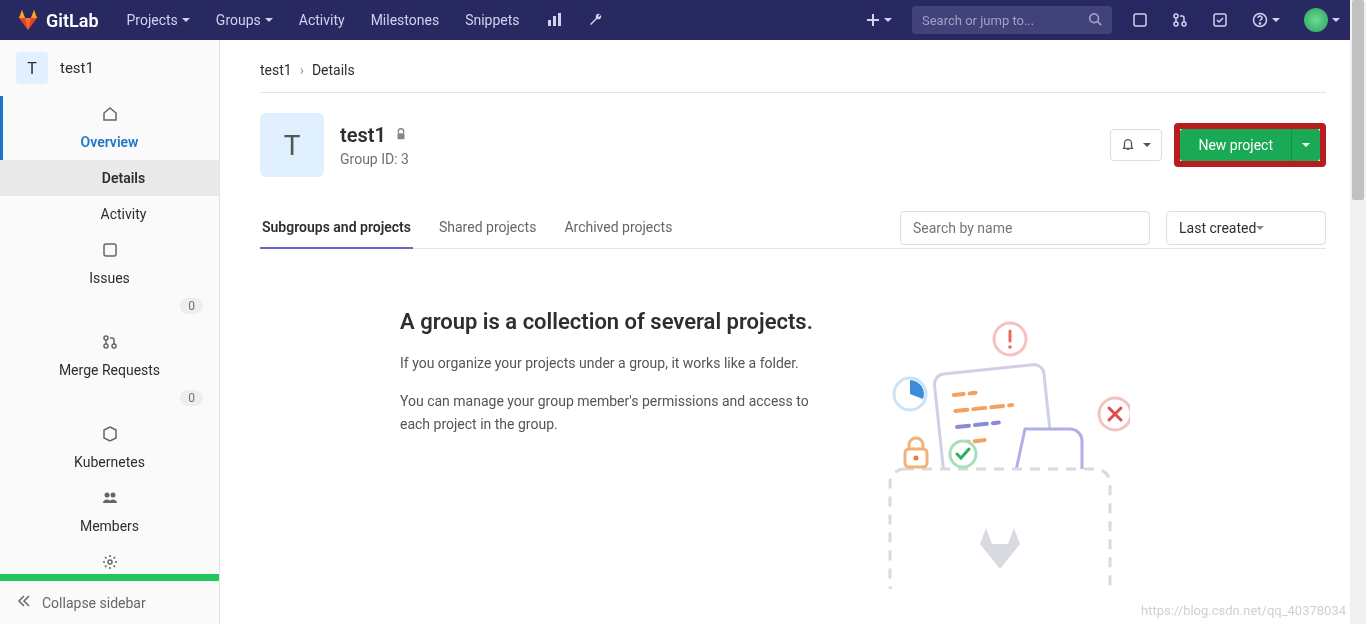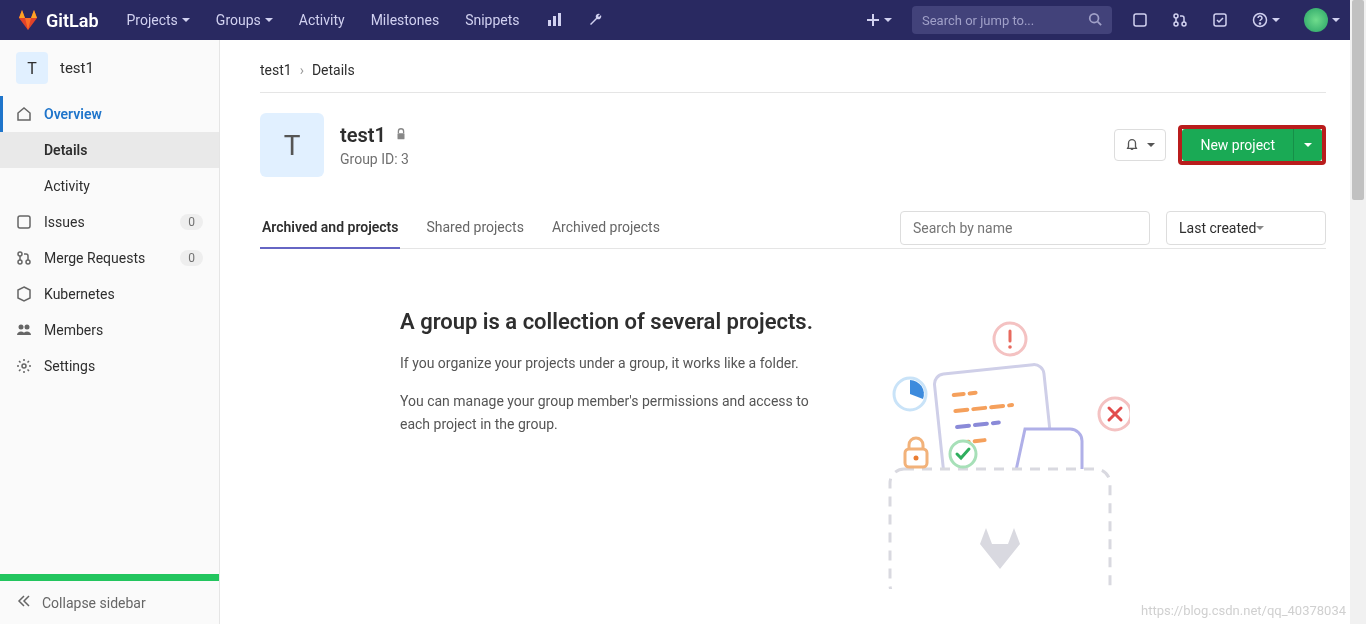--- a/index.html
+++ b/index.html
@@ -21,21 +21,21 @@
 .avatar { width: 24px; height: 24px; border-radius: 50%; background: radial-gradient(circle,#6fdc8c 0%,#3cb371 70%); display: inline-block; }
 .caret-down { width:0; height:0; border-left:4px solid transparent; border-right:4px solid transparent; border-top:4px solid currentColor; display:inline-block; }
 
 
 .layout { display: flex; height: calc(100vh - 40px); }
 .sidebar { width: 220px; background: #fafafa; border-right: 1px solid #e5e5e5; display: flex; flex-direction: column; }
 .sidebar-header { display: flex; align-items: center; gap: 12px; padding: 12px 16px; }
 .ctx-avatar { width: 32px; height: 32px; background: #e1f0ff; color: #2e2e2e; display: flex; align-items: center; justify-content: center; border-radius: 4px; font-size: 16px; }
 .ctx-name { font-size: 15px; color: #2e2e2e; }
 .sidebar-nav { flex: 1; overflow-y: auto; }
-.sb-item { display: flex; align-items: center; gap: 12px; padding: 10px 16px; color: #2e2e2e; cursor: pointer; font-size: 14px; }
+.sb-item { display: flex; align-items: center; gap: 12px; padding: 10px 16px; color: #2e2e2e; cursor: pointer; font-size: 14px; flex-direction: column; }
 .sb-item.active-parent { color: #1f75cb; font-weight: 600; border-left: 3px solid #1f75cb; padding-left: 13px; }
 .sb-sub { padding-left: 44px !important; }
 .sb-sub.active { background: #e9e9e9; font-weight: 600; }
 .sb-badge { margin-left: auto; background: #eee; border-radius: 10px; padding: 1px 8px; font-size: 12px; color: #707070; }
 .sb-icon { width: 16px; height: 16px; display:flex; align-items:center; justify-content:center; color:#666; }
 .sidebar-footer { border-top: 7px solid #22c55e; padding: 12px 16px; display: flex; align-items: center; gap: 10px; color: #666; cursor: pointer; }
 
 
 .main { flex: 1; overflow-y: auto; padding: 16px 40px; position: relative; }
 .breadcrumb { display: flex; align-items: center; gap: 8px; color: #666; font-size: 14px; padding: 6px 0 14px; }
@@ -45,21 +45,21 @@
 .hr { border: none; border-top: 1px solid #e5e5e5; }
 
 .group-header { display: flex; align-items: center; padding: 20px 0; gap: 16px; }
 .group-avatar { width: 64px; height: 64px; background: #e1f0ff; border-radius: 6px; display: flex; align-items: center; justify-content: center; font-size: 28px; color: #555; }
 .group-meta { flex: 1; }
 .group-title-row { display: flex; align-items: center; gap: 8px; }
 .group-title { font-size: 20px; font-weight: 600; }
 .group-id { color: #707070; font-size: 14px; margin-top: 4px; }
 .group-actions { display: flex; align-items: center; gap: 12px; }
 .btn-outline { border: 1px solid #ddd; background: #fff; border-radius: 4px; height: 32px; display: flex; align-items: center; padding: 0 10px; cursor: pointer; color: #555; gap:8px;}
-.btn-green-wrap { display: flex; border: 4px solid #b91c1c; border-radius: 4px; }
+.btn-green-wrap { display: flex; border: 6px solid #b91c1c; border-radius: 4px; }
 .btn-green { background: #1aaa55; color: #fff; border: none; height: 32px; padding: 0 18px; cursor: pointer; font-size: 14px; border-radius: 3px 0 0 3px; }
 .btn-green-caret { background: #1aaa55; color: #fff; border: none; border-left: 1px solid #168f48; height: 32px; padding: 0 10px; cursor: pointer; border-radius: 0 3px 3px 0; display:flex; align-items:center;}
 
 
 .tabs-row { display: flex; align-items: center; gap: 16px; margin-top: 10px; }
 .tabs { display: flex; gap: 24px; flex: 1; }
 .tab { padding: 12px 2px; color: #666; cursor: pointer; font-size: 14px; border-bottom: 2px solid transparent; }
 .tab.active { color: #2e2e2e; font-weight: 600; border-bottom-color: #6666c4; }
 .filter-input { border: 1px solid #ddd; border-radius: 4px; height: 34px; width: 250px; padding: 8px 12px; font-size: 14px; outline: none; }
 .sort-select { border: 1px solid #ddd; border-radius: 4px; height: 34px; width: 160px; padding: 0 12px; font-size: 14px; display: flex; align-items: center; cursor: pointer; color: #2e2e2e; }
@@ -283,21 +283,21 @@
           <button class="btn-green">New project</button>
           <button class="btn-green-caret">
               <span class="caret-down"></span>
             </button>
         </div>
       </div>
     </div>
 
     <div class="tabs-row">
       <div class="tabs">
-        <div class="tab active">Archived and projects</div>
+        <div class="tab active">Subgroups and projects</div>
         <div class="tab">Shared projects</div>
         <div class="tab">Archived projects</div>
       </div>
       <input class="filter-input" placeholder="Search by name" style="">
       <div class="sort-select">
         <span>Last created</span>
         <span class="caret-down" style="color:#888"></span>
       </div>
     </div>
     <div class="tabs-underline"></div>

